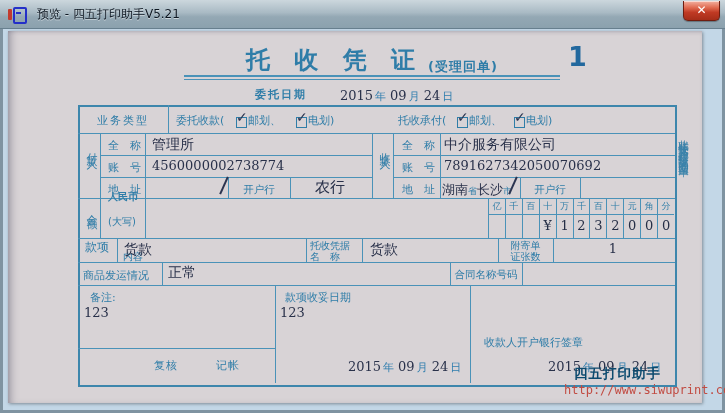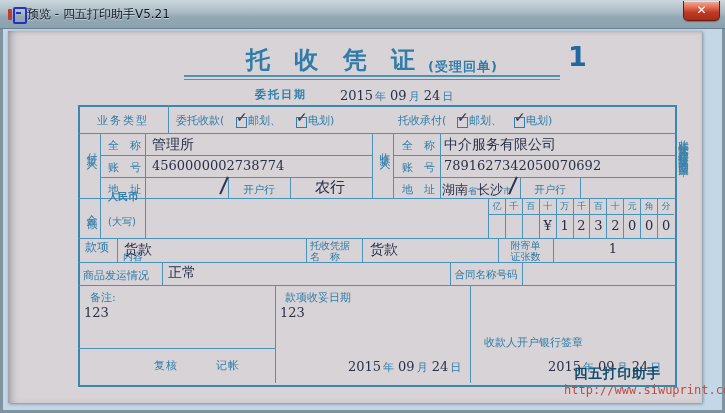--- a/index.html
+++ b/index.html
@@ -4,21 +4,21 @@
 <style>
   html,body{margin:0;padding:0;background:#e8e8e8;font-family:"DejaVu Sans","Liberation Sans",sans-serif;}
   .window{position:relative;width:725px;height:413px;background:#7f93a1;overflow:hidden;}
   .titlebar{position:absolute;left:0;top:0;width:725px;height:28px;
     background:linear-gradient(#ccd7dd,#a9bac4 45%,#94a8b4 60%,#8ba1ae);
     border-bottom:1px solid #68808f;display:flex;align-items:center;}
   .app-icon{position:relative;width:17px;height:16px;margin-left:8px;}
   .app-icon .red{position:absolute;left:0;top:3px;width:4px;height:11px;background:#c23b2e;border-radius:1px;}
   .app-icon .blue{position:absolute;left:5px;top:1px;width:10px;height:13px;border:2px solid #2430c8;border-radius:2px;}
   .app-icon .bar{position:absolute;left:8px;top:6px;width:5px;height:2px;background:#2430c8;}
-  .title-text{margin-left:2px;font-size:12px;color:#0d1722;text-shadow:0 1px 0 rgba(255,255,255,.5);}
+  .title-text{margin-left:12px;font-size:12px;color:#0d1722;text-shadow:0 1px 0 rgba(255,255,255,.5);}
   .close-btn{position:absolute;right:5px;top:1px;width:35px;height:19px;
     background:linear-gradient(#f3b2a2,#e06a50 35%,#c03a24 60%,#a52d18);
     border:1px solid #6e1d10;border-top:none;border-radius:0 0 5px 5px;color:#fff;
     font-size:12px;font-weight:bold;text-align:center;line-height:18px;cursor:pointer;
     box-shadow:inset 0 1px 0 rgba(255,255,255,.55), 0 1px 1px rgba(0,0,0,.3);}
   .client{position:absolute;left:3px;top:29px;width:719px;height:381px;background:#c3d7e7;}
   .paper{position:absolute;left:5px;top:2px;width:694px;height:372px;background:#d8d3d6;
     box-shadow:inset 7px 0 9px -5px rgba(60,60,85,.45), inset 0 2px 4px -2px rgba(60,60,85,.3), 1px 1px 3px rgba(0,0,0,.35);}
   .lb{position:absolute;color:#2f7da8;font-size:11px;white-space:nowrap;}
   .vv{position:absolute;color:#29314a;font-size:14px;white-space:nowrap;font-family:"DejaVu Serif","Liberation Serif",serif;}

